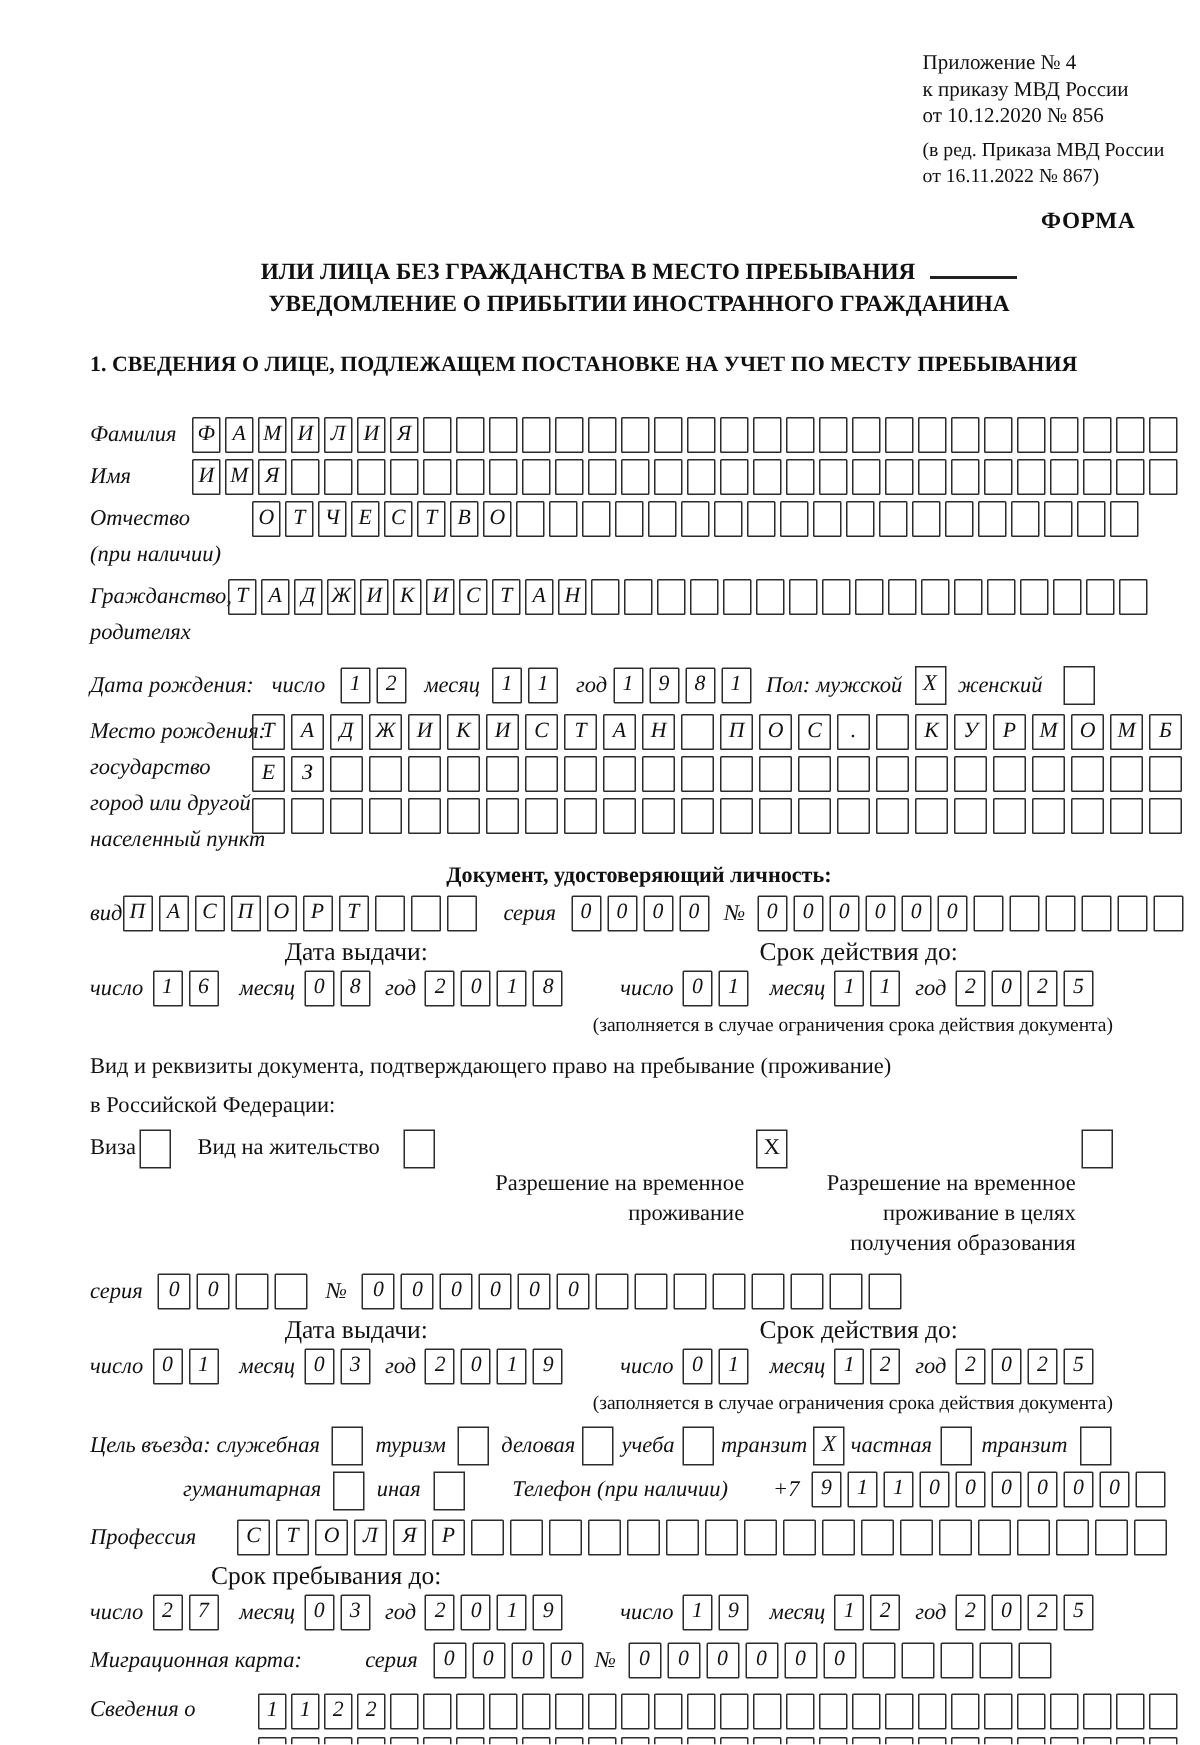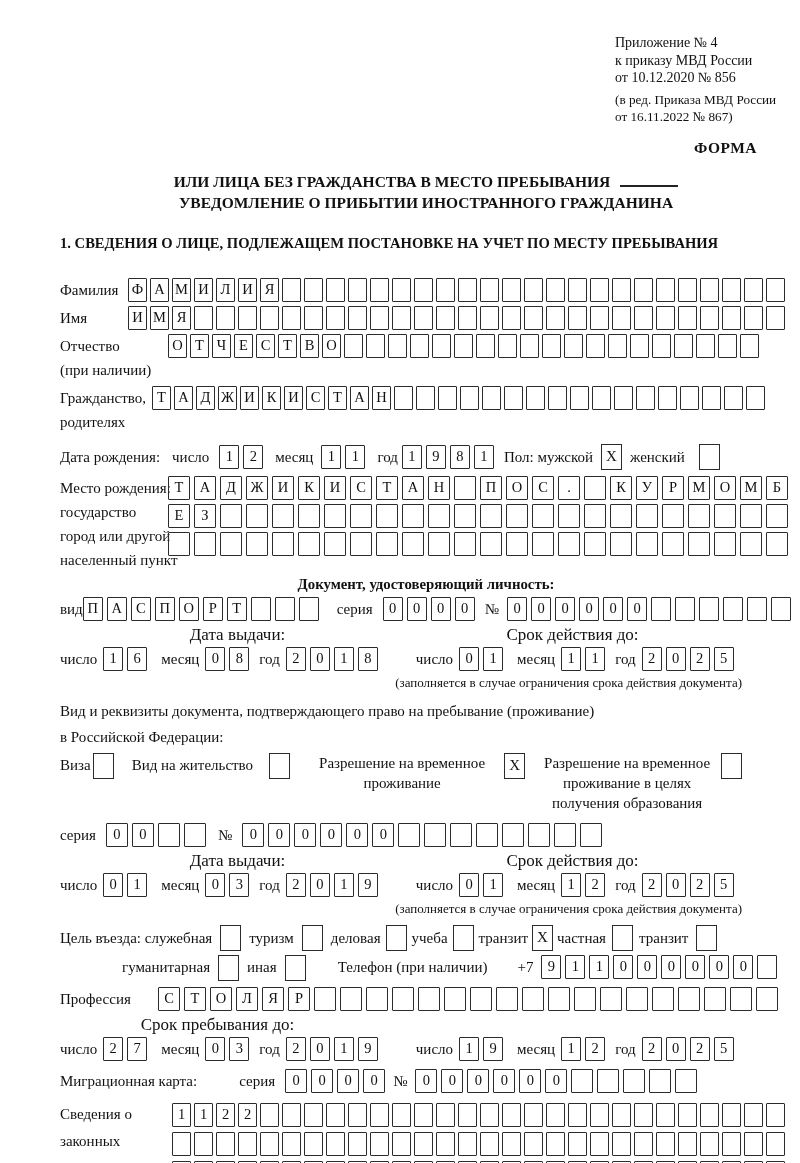--- a/index.html
+++ b/index.html
@@ -14,21 +14,21 @@
     overflow: hidden;
     background: #ffffff;
   }
   .appendix { margin-left: 555px; width: 200px; font-size: 14px; line-height: 17.5px; }
   .appendix .amend { font-size: 13.2px; margin-top: 4px; line-height: 17px; }
   .forma { margin: 14px 35px 0 0; text-align: right; font-weight: bold; font-size: 15.5px; letter-spacing: .5px; }
   .title { margin-top: 14px; text-align: center; font-weight: bold; font-size: 15.5px; line-height: 21px; }
   .title-underline { display: inline-block; width: 58px; border-bottom: 2px solid #222; height: 14px; margin-left: 10px; }
   .sec-heading { margin-top: 22px; font-weight: bold; font-size: 14.6px; }
   .lbl { font-size: 15px; line-height: 24px; white-space: nowrap; }
-  .row { display: flex; align-items: flex-start; margin-bottom: 4px; }
+  .row { display: flex; align-items: flex-start; margin-bottom: 4px; font-style: italic; }
   .cells { display: flex; flex-wrap: nowrap; }
   .cell {
     display: inline-flex; align-items: center; justify-content: center;
     width: 19px; height: 24px; flex: 0 0 auto;
     border: 1.6px solid #2b2b2b; border-radius: 1px; margin-right: 3px;
     font-size: 14.5px; line-height: 1;
   }
   .cells-wide .cell { width: 22px; margin-right: 4px; }
   .cells-mid .cell  { width: 20px; margin-right: 4px; }
   .cb {
@@ -39,21 +39,21 @@
   .stack { display: flex; flex-direction: column; }
   .dlabels { display: flex; font-size: 17px; margin: 2px 0 2px 0; }
   .dlab1 { width: 355px; text-align: center; }
   .dlab2 { width: 315px; text-align: center; }
   .dg { display: flex; align-items: center; }
   .dg .lbl { margin-right: 6px; }
   .gap30 { margin-left: 34px; }
   .note-right { text-align: right; padding-right: 50px; font-size: 13px; margin: 0 0 8px 0; }
   .intro { font-size: 15px; line-height: 24px; margin-bottom: 2px; }
   .optwrap { display: flex; align-items: flex-start; margin: 4px 0 10px 0; }
-  .optlabel-c { text-align: center; font-size: 15px; line-height: 20px; }
+  .optlabel-c { text-align: right; font-size: 15px; line-height: 20px; margin-top: 26px; }
   .mt { margin-top: 8px; }
 </style>
 </head>
 <body>
 
 <div class="page">
 
   <div class="appendix">
     <div>Приложение № 4</div>
     <div>к приказу МВД России</div>

